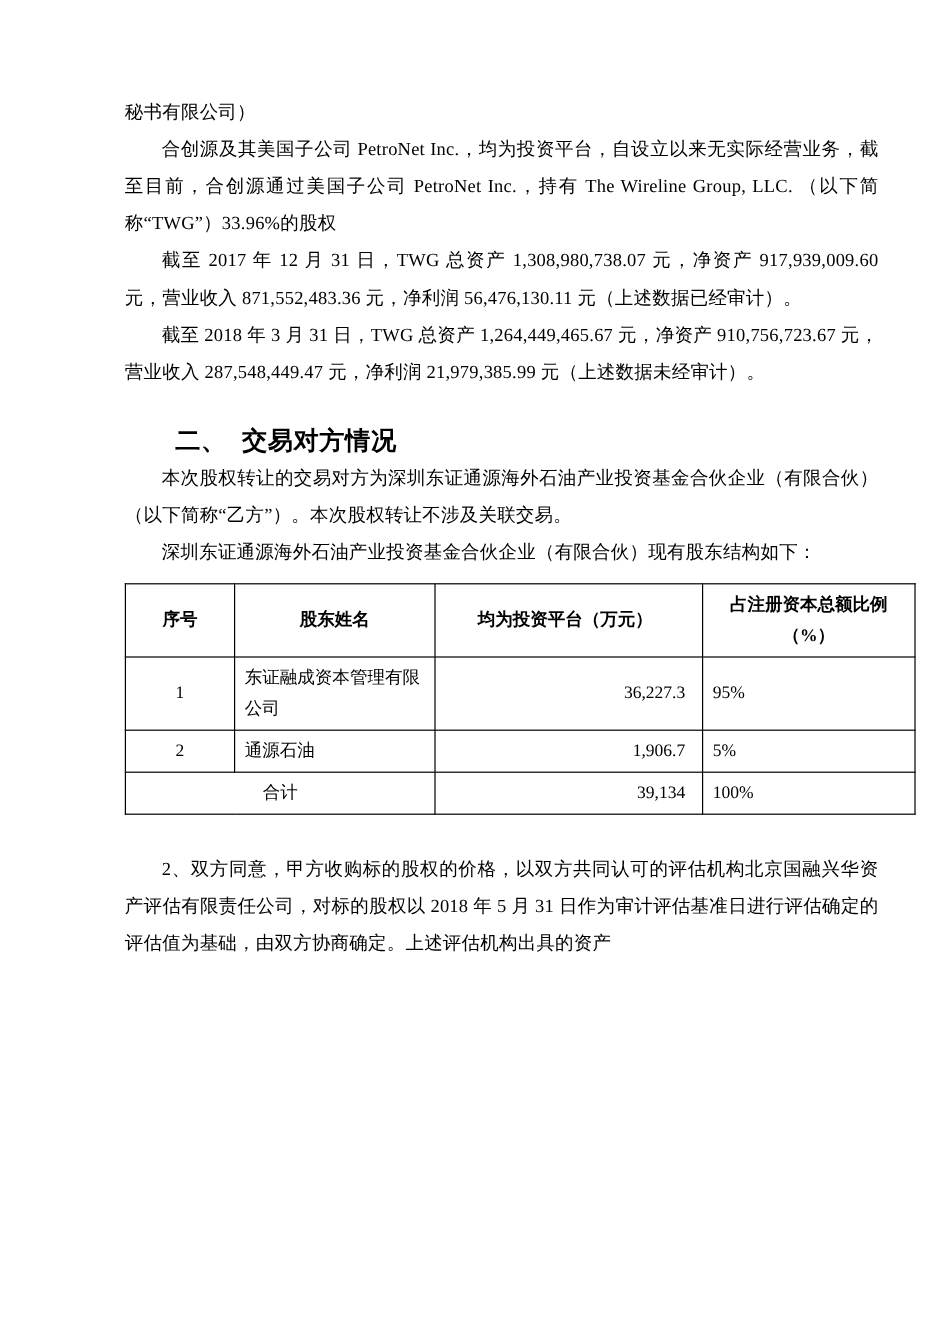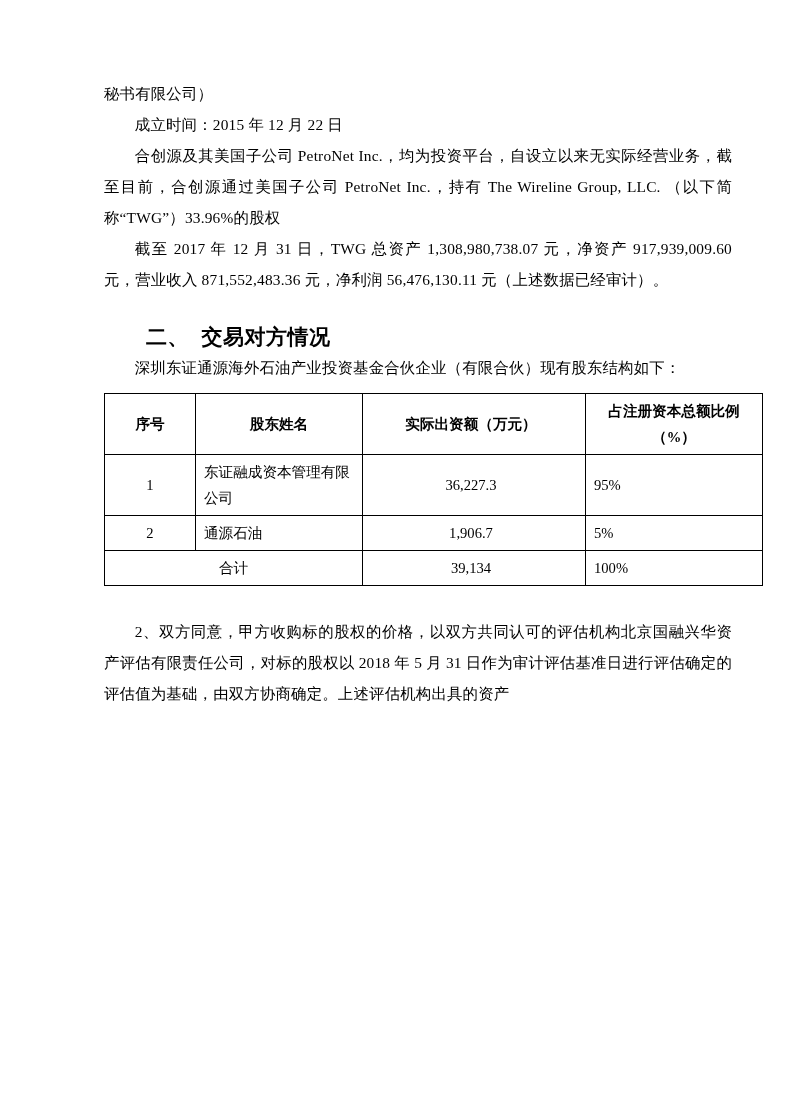--- a/index.html
+++ b/index.html
@@ -60,49 +60,50 @@
     padding: 4px 8px;
     font-weight: normal;
     vertical-align: middle;
   }
   table.holders th {
     text-align: center;
     font-weight: bold;
   }
   .col-1 { width: 74px; text-align: center; }
   .col-2 { width: 150px; text-align: left; }
-  .col-3 { width: 200px; text-align: center; padding-right: 14px !important; }
+  .col-3 { width: 200px; text-align: right; padding-right: 14px !important; }
   .col-4 { width: 160px; text-align: left; }
   .total-row td { font-weight: bold; margin-left: 20px; }
   .total-label { text-align: center; }
 </style>
 </head>
 <body>
 
 <div class="page">
 
   <p>秘书有限公司）</p>
-  <p class="indent">成立时间：2015 年 12 月 22 日</p>
   <p class="indent">合创源及其美国子公司 PetroNet Inc.，均为投资平台，自设立以来无实际经营业务，截至目前，合创源通过美国子公司 PetroNet Inc.，持有 The Wireline Group, LLC. （以下简称“TWG”）33.96%的股权</p>
   <p class="indent">截至 2017 年 12 月 31 日，TWG 总资产 1,308,980,738.07 元，净资产 917,939,009.60 元，营业收入 871,552,483.36 元，净利润 56,476,130.11 元（上述数据已经审计）。</p>
+  <p class="indent">截至 2018 年 3 月 31 日，TWG 总资产 1,264,449,465.67 元，净资产 910,756,723.67 元，营业收入 287,548,449.47 元，净利润 21,979,385.99 元（上述数据未经审计）。</p>
 
   <div class="gap-md"></div>
 
   <h2 class="section">
     <span class="sec-num">二、</span><span>交易对方情况</span>
   </h2>
 
+  <p class="indent">本次股权转让的交易对方为深圳东证通源海外石油产业投资基金合伙企业（有限合伙）（以下简称“乙方”）。本次股权转让不涉及关联交易。</p>
   <p class="indent">深圳东证通源海外石油产业投资基金合伙企业（有限合伙）现有股东结构如下：</p>
 
   <table class="holders">
     <thead>
       <tr>
         <th class="col-1">序号</th>
         <th class="col-2">股东姓名</th>
-        <th class="col-3">实际出资额（万元）</th>
+        <th class="col-3">均为投资平台（万元）</th>
         <th class="col-4">占注册资本总额比例（%）</th>
       </tr>
     </thead>
     <tbody>
       <tr>
         <td class="col-1">1</td>
         <td class="col-2">东证融成资本管理有限公司</td>
         <td class="col-3">36,227.3</td>
         <td class="col-4">95%</td>
       </tr>

